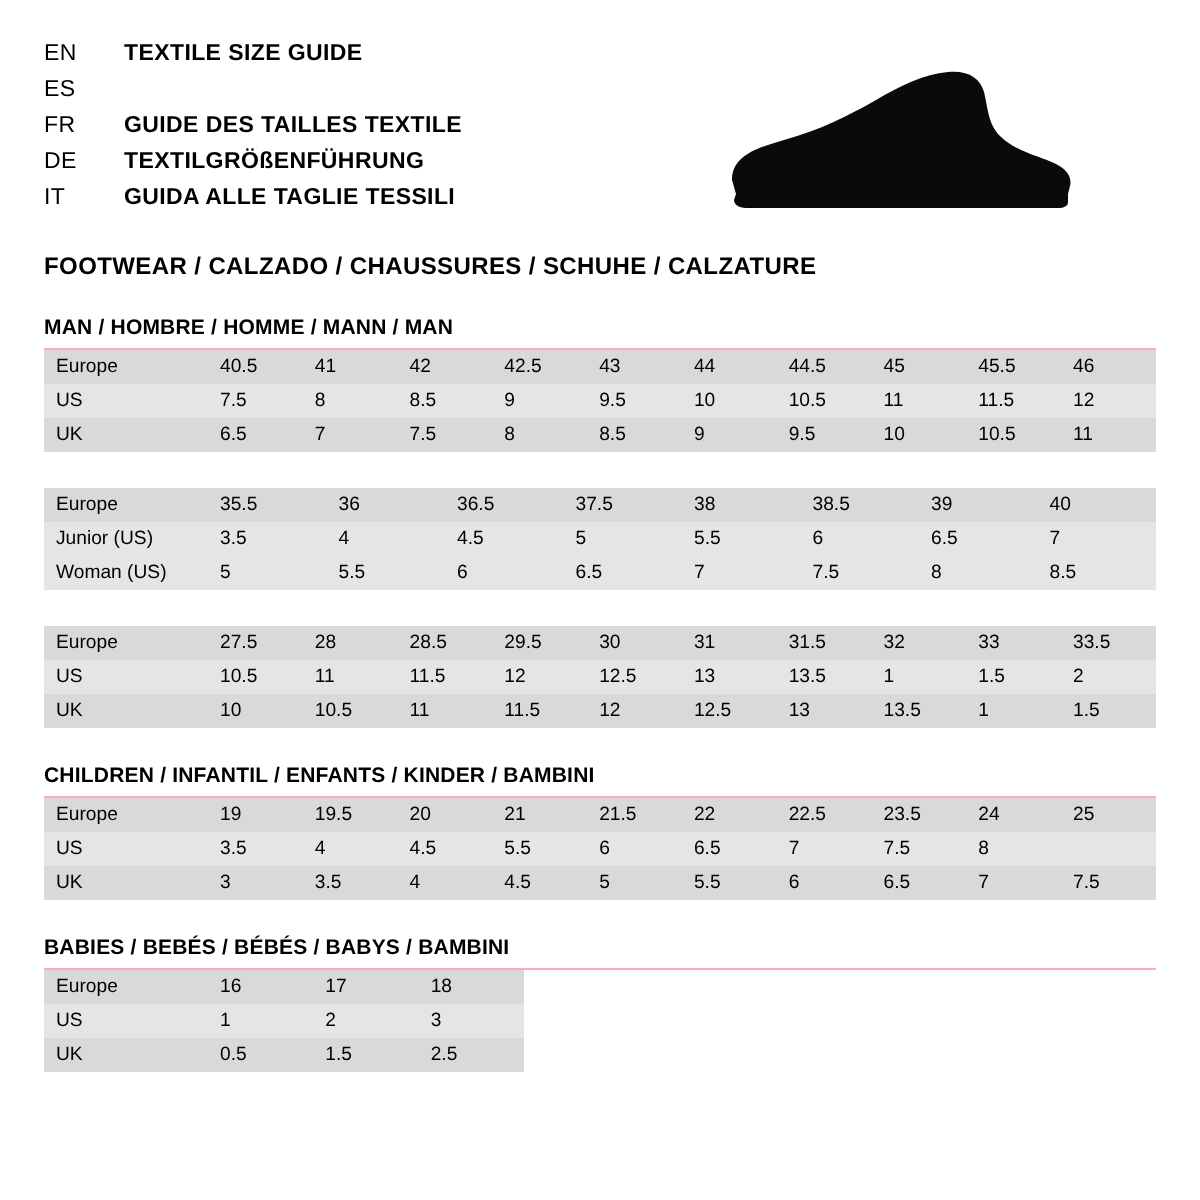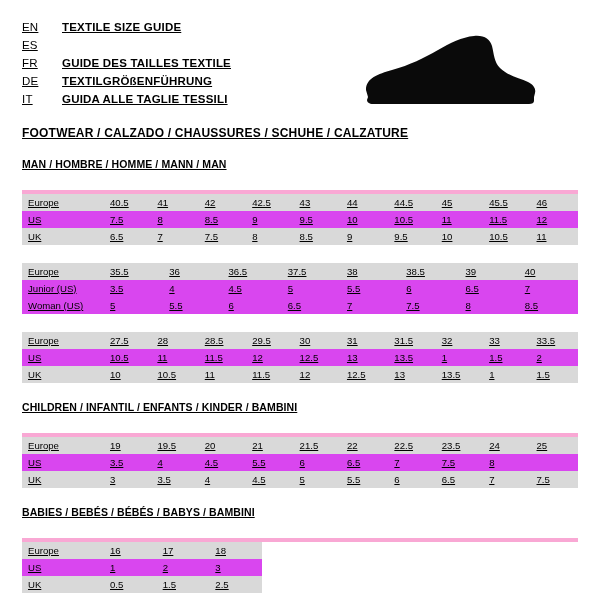--- a/index.html
+++ b/index.html
@@ -13,21 +13,20 @@
     font-family: "Liberation Sans", sans-serif;
     color: #000000;
     overflow: hidden;
   }
   .page {
     position: relative;
     width: 600px;
     height: 600px;
     box-sizing: border-box;
     padding: 18px 22px 0 22px;
-    text-decoration: underline;
   }
 
   
   .header {
     position: relative;
     height: 92px;
   }
   .lang-list {
     display: block;
   }
@@ -62,22 +61,22 @@
   }
 
   
   .group {
     margin-top: 18px;
   }
   .group-title {
     font-size: 10.5px;
     font-weight: bold;
     letter-spacing: 0.1px;
-    padding-bottom: 20px;
-    border-bottom: 4px solid #f9a8d4;
+    padding-bottom: 4px;
+    border-bottom: 1px solid #f9a8d4;
     margin-bottom: 0;
   }
   table.size {
     border-collapse: collapse;
     width: 100%;
     table-layout: fixed;
   }
   table.size td {
     font-size: 9.6px;
     height: 17px;
@@ -85,21 +84,21 @@
     white-space: nowrap;
     vertical-align: middle;
   }
   table.size td.lbl {
     width: 76px;
   }
   tr.shaded td {
     background: #d9d9d9;
   }
   tr.plain td {
-    background: #d946ef;
+    background: #e5e5e5;
   }
 
   
   .babies-wrap table.size {
     width: 240px;
   }
 </style>
 </head>
 <body>
 

